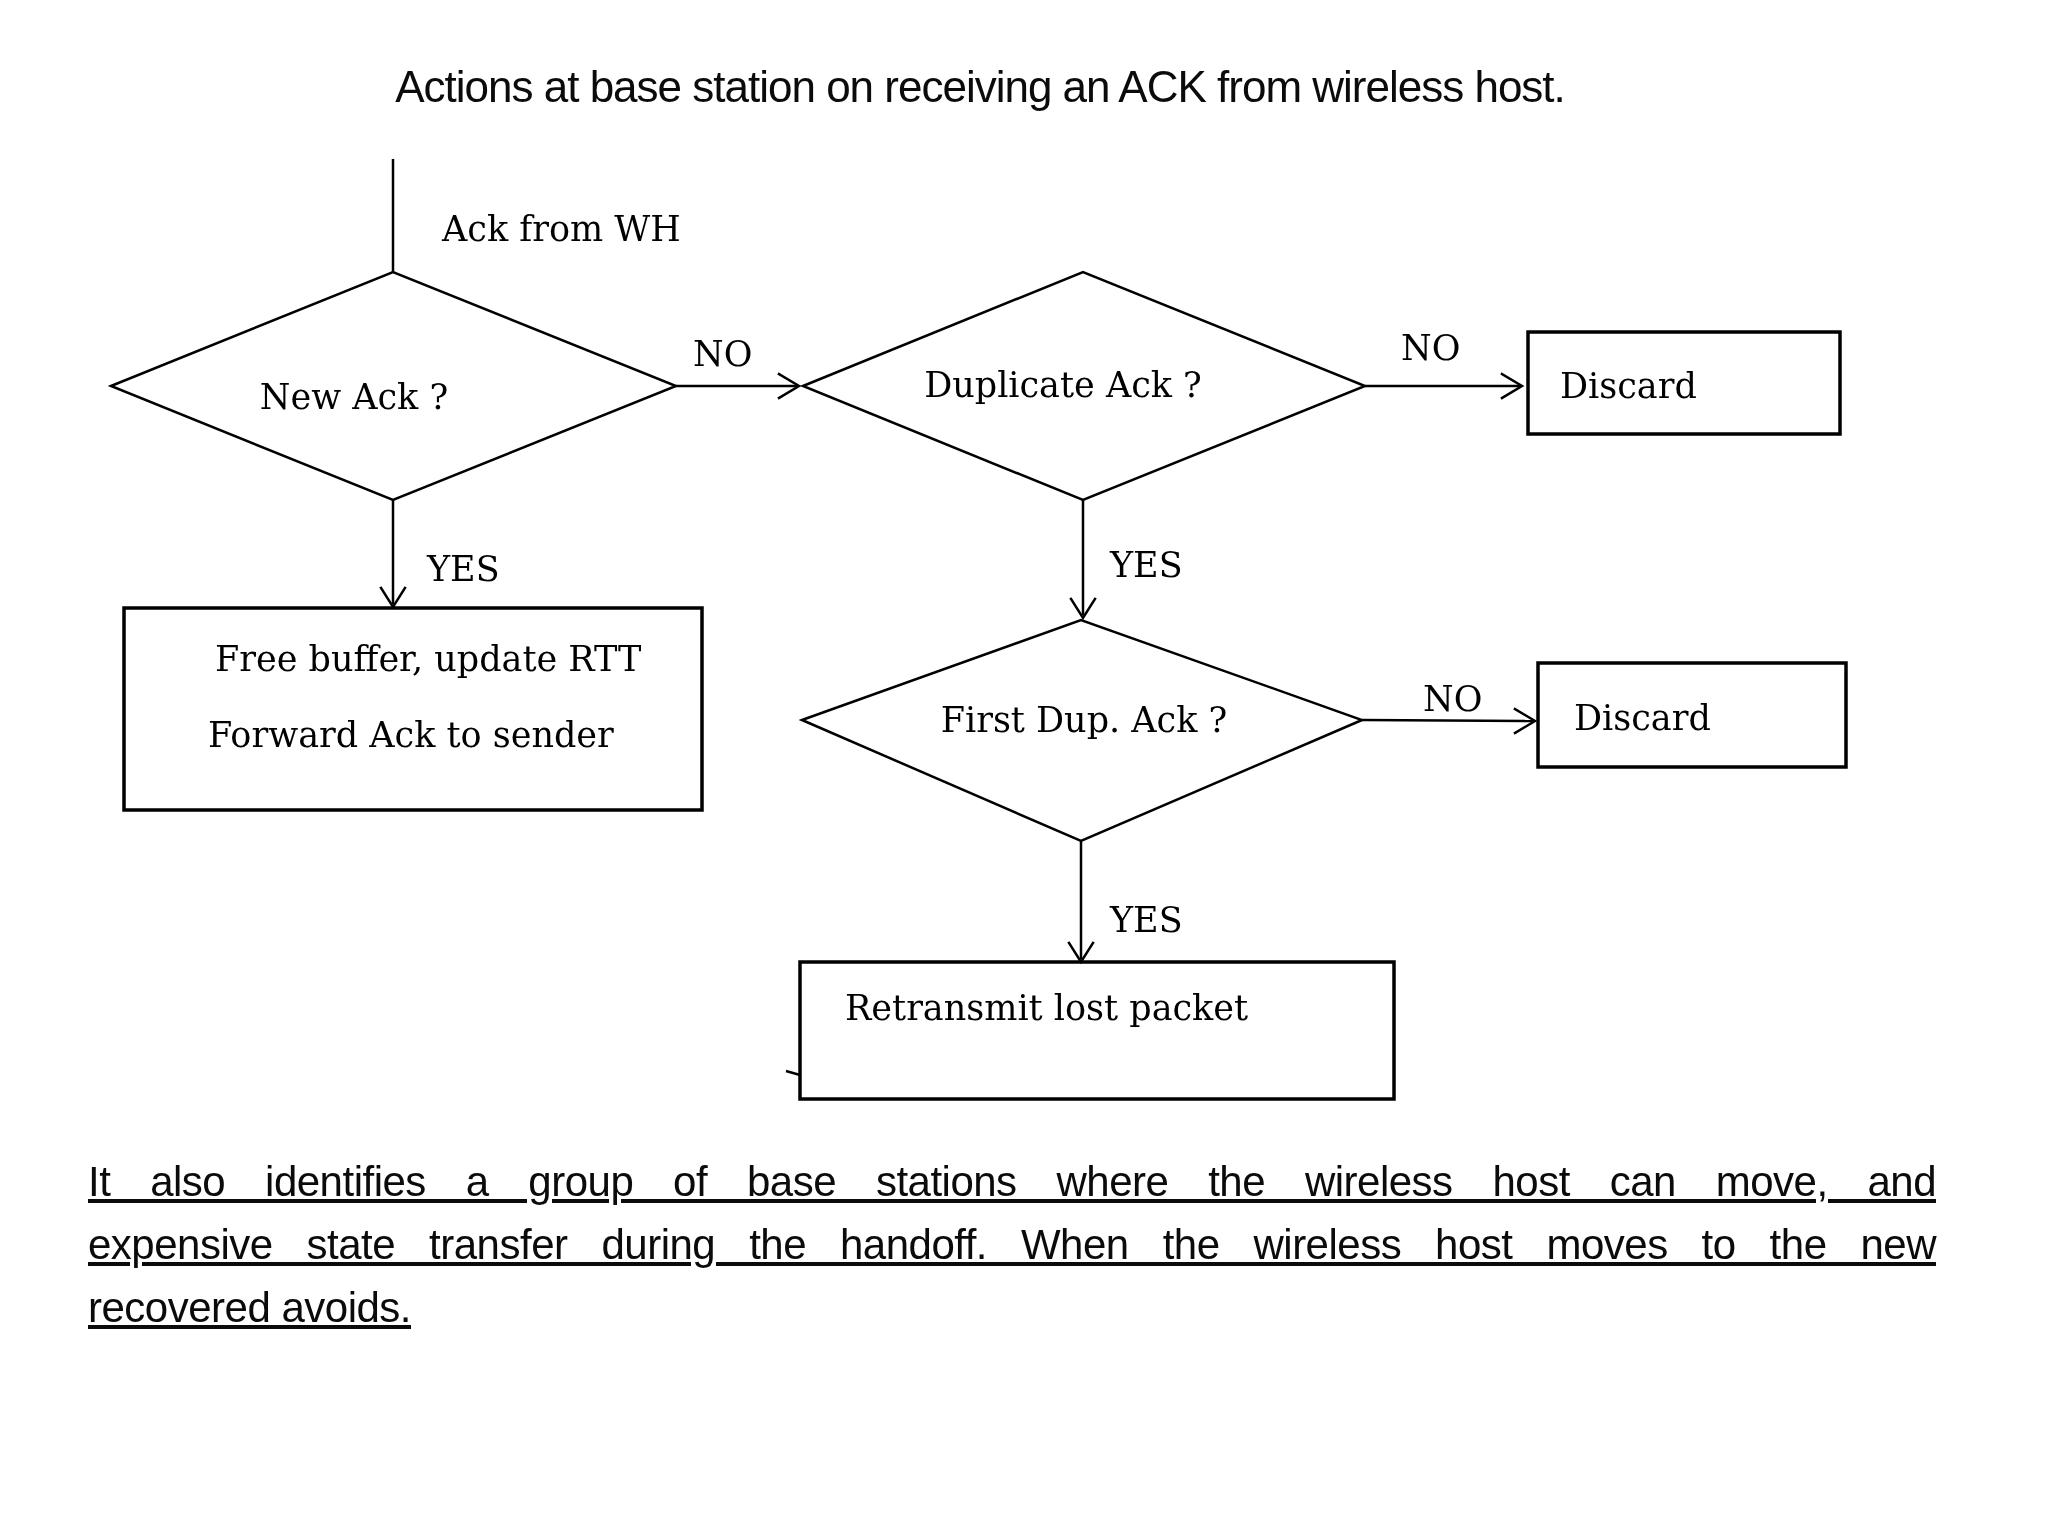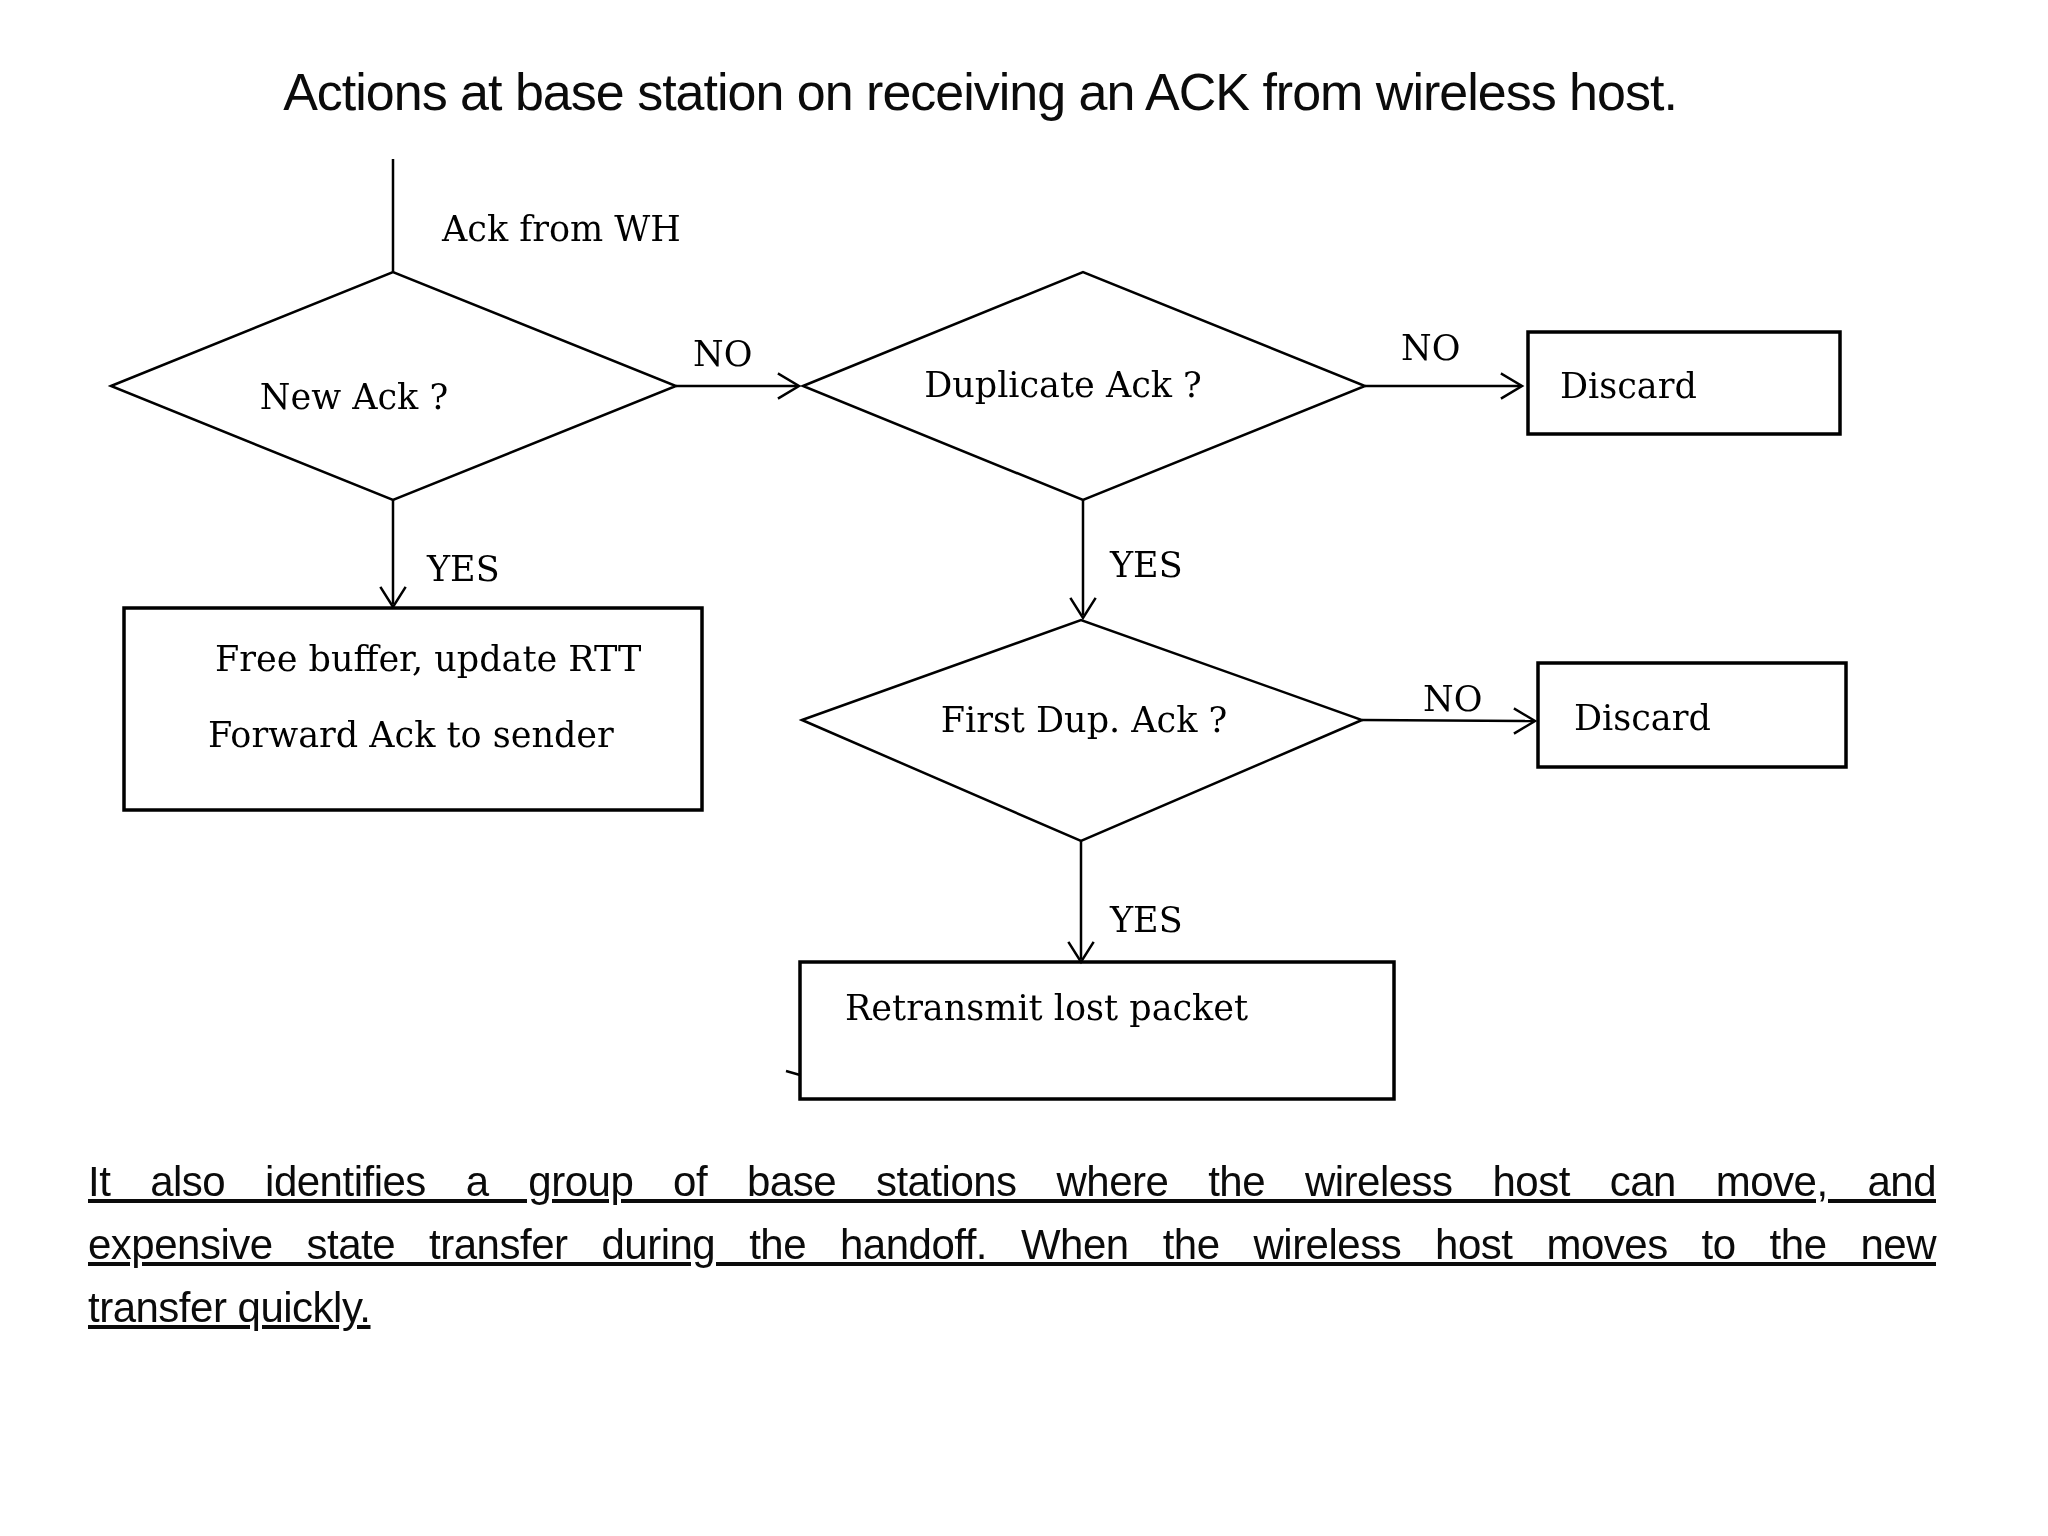--- a/index.html
+++ b/index.html
@@ -2,21 +2,21 @@
 <html><head>
 <meta charset="utf-8">
 <style>
   html,body{margin:0;padding:0;background:#fff;}
   #page{
     position:relative;width:2048px;height:1536px;background:#ffffff;
     overflow:hidden;font-family:"Liberation Sans",sans-serif;color:#000;
   }
   #title{
     position:absolute;top:62px;left:980px;transform:translateX(-50%);
-    white-space:nowrap;font-size:52px;letter-spacing:-1px;color:#0b0b0b;
+    white-space:nowrap;font-size:44px;letter-spacing:-1px;color:#0b0b0b;
   }
   #flow{position:absolute;left:0;top:0;}
   .ln{stroke:#000;stroke-width:2.5;fill:none;}
   .bx{stroke:#000;stroke-width:3.5;fill:none;}
   .ah{stroke:#000;stroke-width:2.5;fill:none;stroke-linecap:square;}
   text.fc{
     font-family:"DejaVu Serif","Liberation Serif",serif;
     font-size:35px;fill:#000;
   }
   text.lbl{
@@ -86,16 +86,16 @@
     <text class="lbl" x="1110" y="932">YES</text>
 
     <rect class="bx" x="800" y="962" width="594" height="137"></rect>
     <text class="fc" x="845" y="1020">Retransmit lost packet</text>
     <path class="ln" d="M786,1071 L800,1075"></path>
   </svg>
 
   <div id="para">
     <div class="pline">It also identifies a group of base stations where the wireless host can move, and</div>
     <div class="pline">expensive state transfer during the handoff. When the wireless host moves to the new</div>
-    <div class="pline last">transfer quickly.</div>
+    <div class="pline last">recovered avoids.</div>
   </div>
 
 </div>
 
 </body></html>

